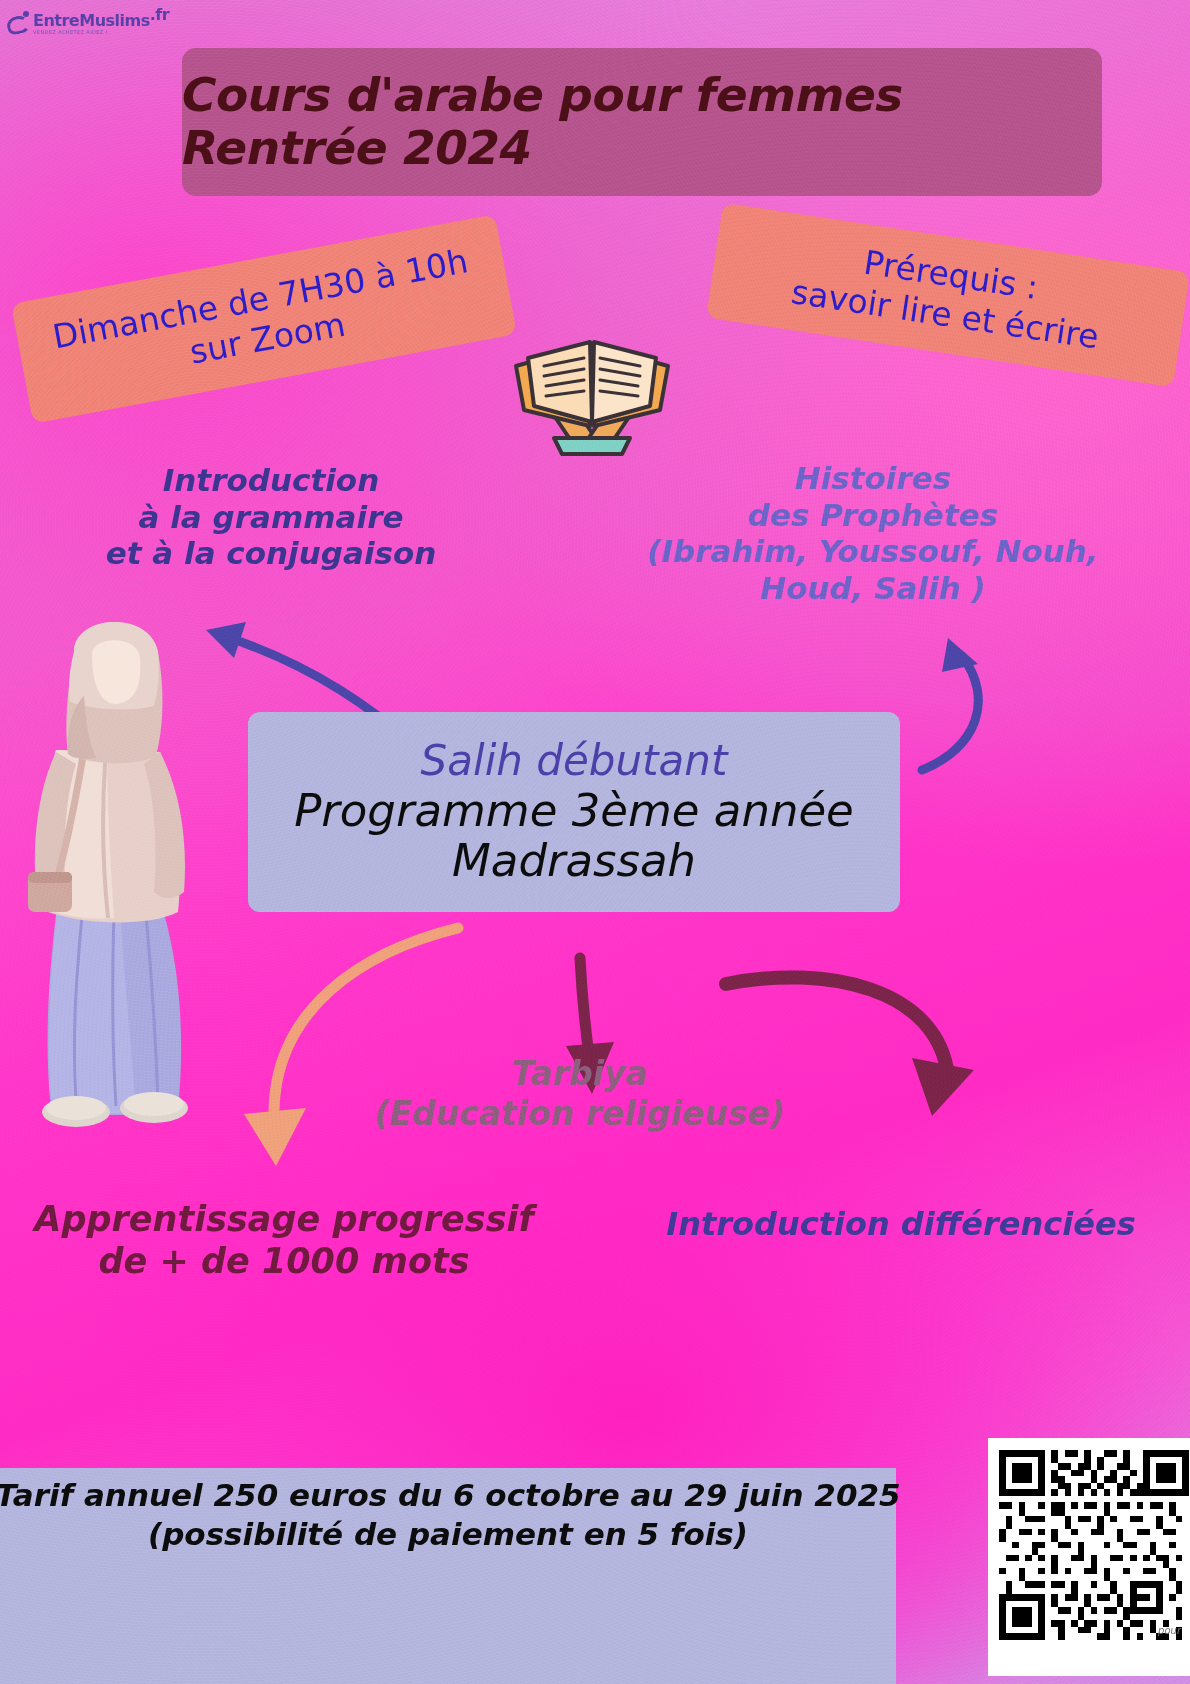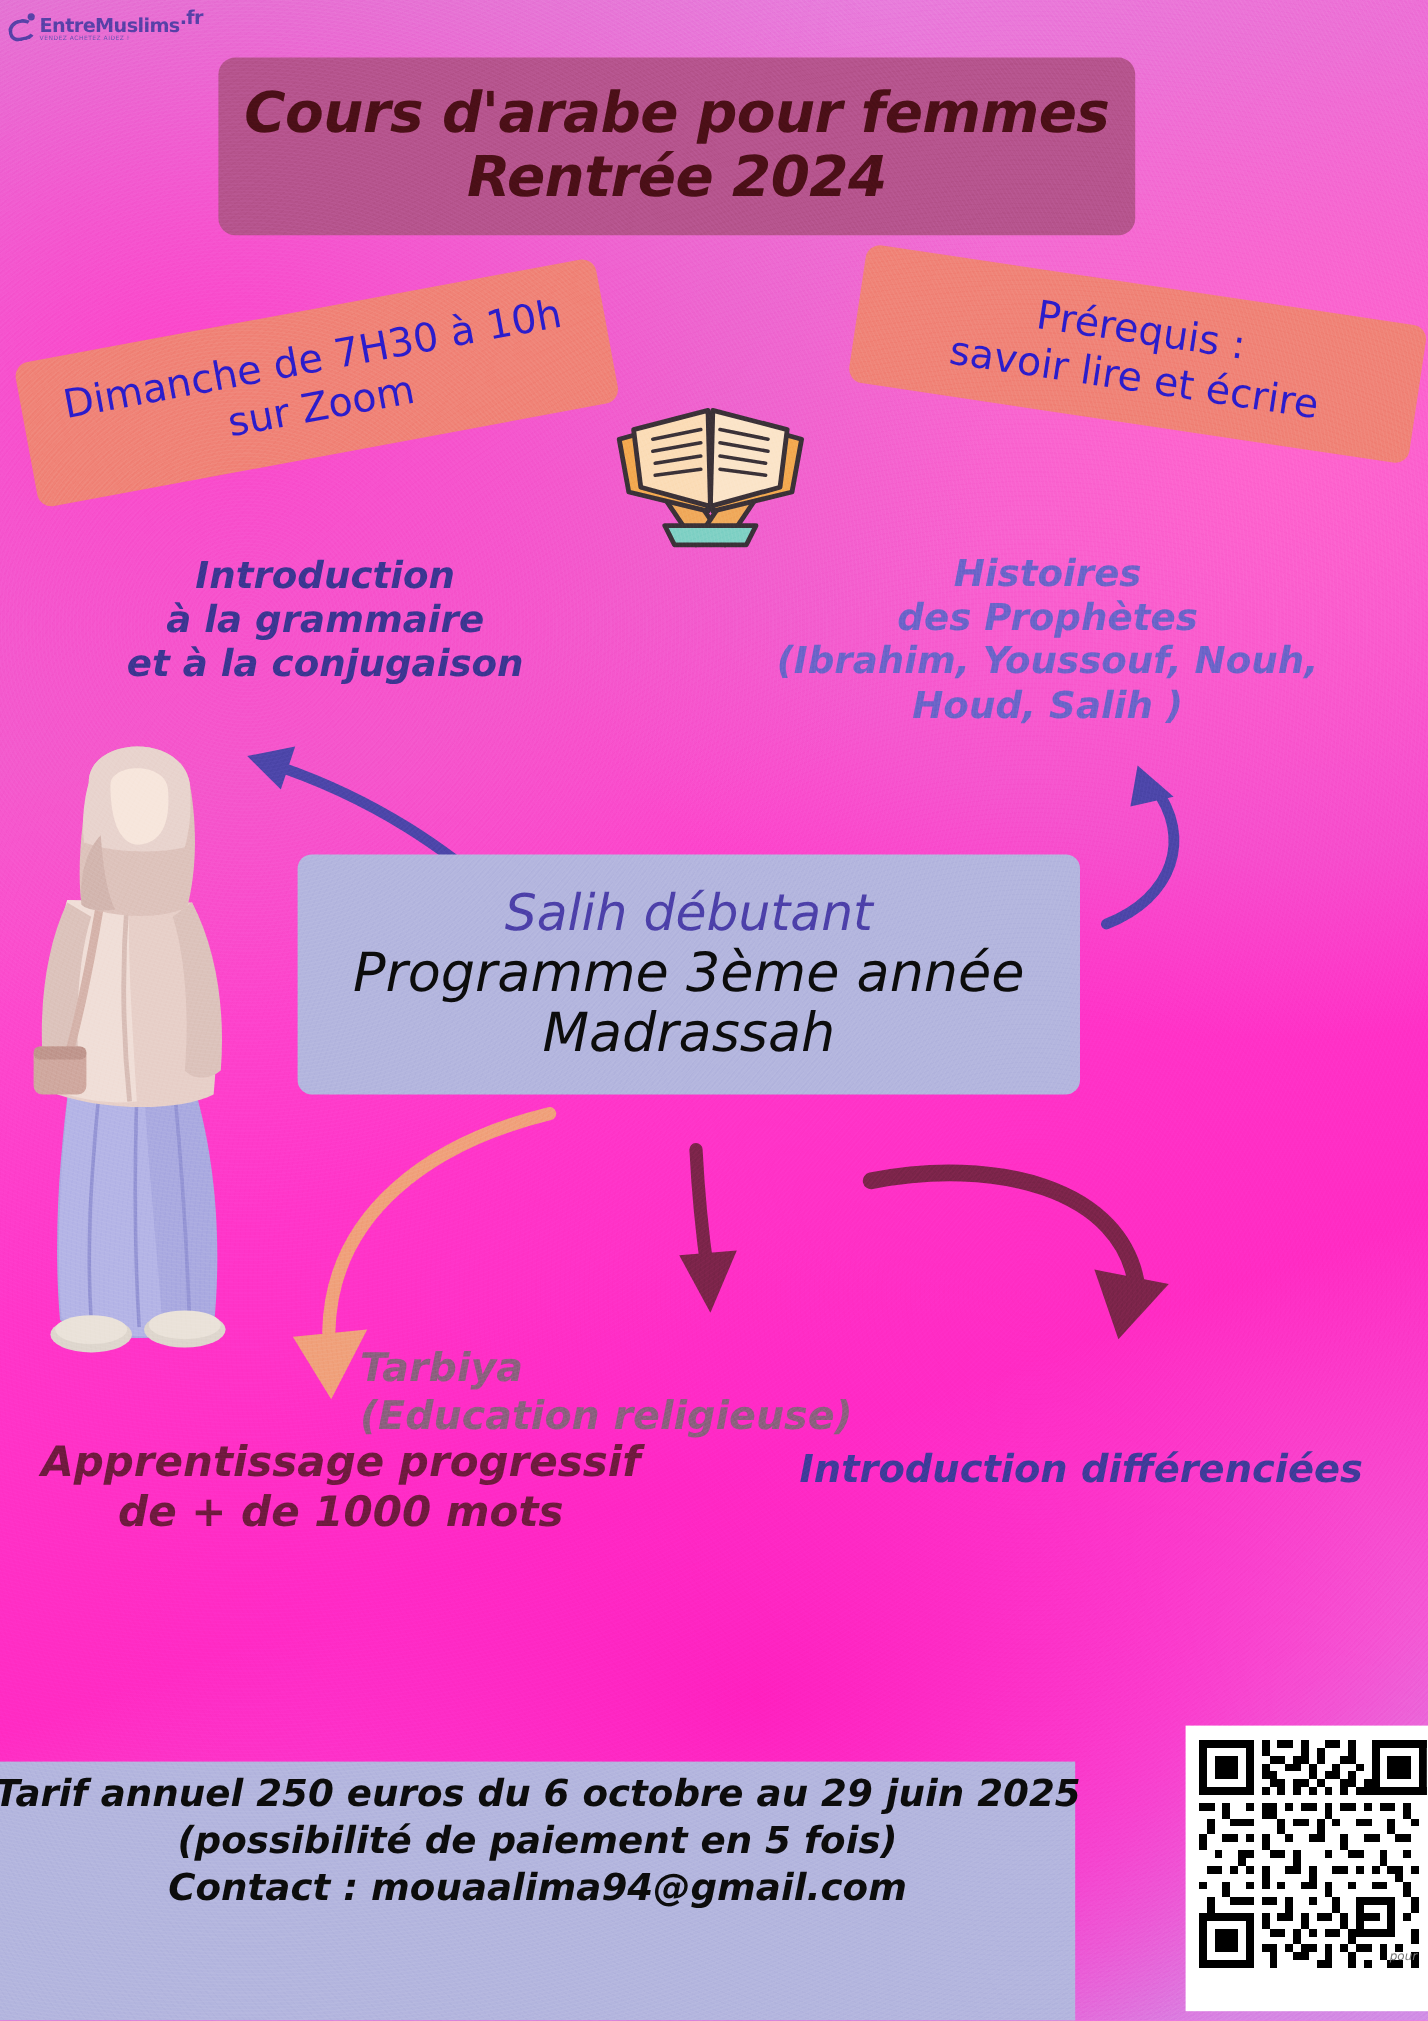--- a/index.html
+++ b/index.html
@@ -33,22 +33,22 @@
   #logo .lmark{width:24px;height:24px;position:relative;flex:0 0 auto;}
   #logo .lmark:before{content:"";position:absolute;left:1px;top:7px;width:16px;height:12px;border-radius:50% 50% 40% 40%;
     border:3px solid #1f2f96;border-right-color:transparent;transform:rotate(-12deg);}
   #logo .lmark:after{content:"";position:absolute;right:1px;top:2px;width:6px;height:6px;border-radius:50%;background:#1f2f96;}
   #logo .ltxt{line-height:1;}
   #logo .lname{font-family:"DejaVu Sans",sans-serif;font-weight:700;font-size:16px;color:#1f2f96;letter-spacing:-0.5px;}
   #logo .ltag{font-size:5px;color:#3a49a8;letter-spacing:.4px;white-space:nowrap;margin-top:1px;}
 
   
   #title-card{
-    left:182px;top:48px;width:764px;height:148px;border-radius:14px;
-    background:#b5538c;display:flex;flex-direction:column;align-items:center;justify-content:center;
+    left:182px;top:48px;width:920px;height:148px;border-radius:14px;
+    background:#b5538c;display:flex;flex-direction:column;justify-content:center;
   }
   #title-card .tline{
     font-family:"DejaVu Sans",sans-serif;font-style:italic;font-weight:700;
     color:#4a0f17;font-size:47px;line-height:1.12;letter-spacing:-0.5px;white-space:nowrap;
   }
 
   
   .ribbon{
     background:#f08276;border-radius:12px;display:flex;flex-direction:column;
     align-items:center;justify-content:center;
@@ -79,21 +79,21 @@
   #level-card .l1{
     font-family:"DejaVu Sans",sans-serif;font-style:italic;color:#4b3fa8;
     font-size:42px;line-height:1.1;margin-bottom:2px;
   }
   #level-card .l2{
     font-family:"DejaVu Sans",sans-serif;font-style:italic;color:#0c0c0c;
     font-size:45px;line-height:1.12;white-space:nowrap;
   }
 
   
-  #tarbiya{left:300px;top:1120px;width:560px;text-align:left;}
+  #tarbiya{left:300px;top:1054px;width:560px;text-align:center;}
   #tarbiya .t1,#tarbiya .t2{
     font-family:"DejaVu Sans",sans-serif;font-weight:700;font-style:italic;
     color:#8a5f7d;font-size:33px;line-height:1.2;
   }
   #apprentissage{left:4px;top:1198px;width:560px;text-align:center;}
   #apprentissage .a1,#apprentissage .a2{
     font-family:"DejaVu Sans",sans-serif;font-weight:700;font-style:italic;
     color:#6e1a3e;font-size:35px;line-height:1.2;
   }
   #evaluations{left:612px;top:1205px;width:578px;text-align:center;}
@@ -269,21 +269,20 @@
     <div class="a2">de + de 1000 mots</div>
   </div>
 
   <div id="evaluations" class="abs">
     <div class="e1">Introduction différenciées</div>
   </div>
 
   <div id="footer" class="abs">
     <div class="fline">Tarif annuel 250 euros du 6 octobre au 29 juin 2025</div>
     <div class="fline">(possibilité de paiement en 5 fois)</div>
-    <div class="fline">Contact : mouaalima94@gmail.com</div>
   </div>
 
   <div id="qr-card" class="abs">
     <div class="qrwrap">
       <svg viewBox="0 0 29 29" width="190" height="190" shape-rendering="crispEdges">
         <rect width="29" height="29" fill="#fff"></rect>
         <g fill="#000">
 
           <rect x="0" y="0" width="7" height="1"></rect>
             <rect x="0" y="6" width="7" height="1"></rect>

